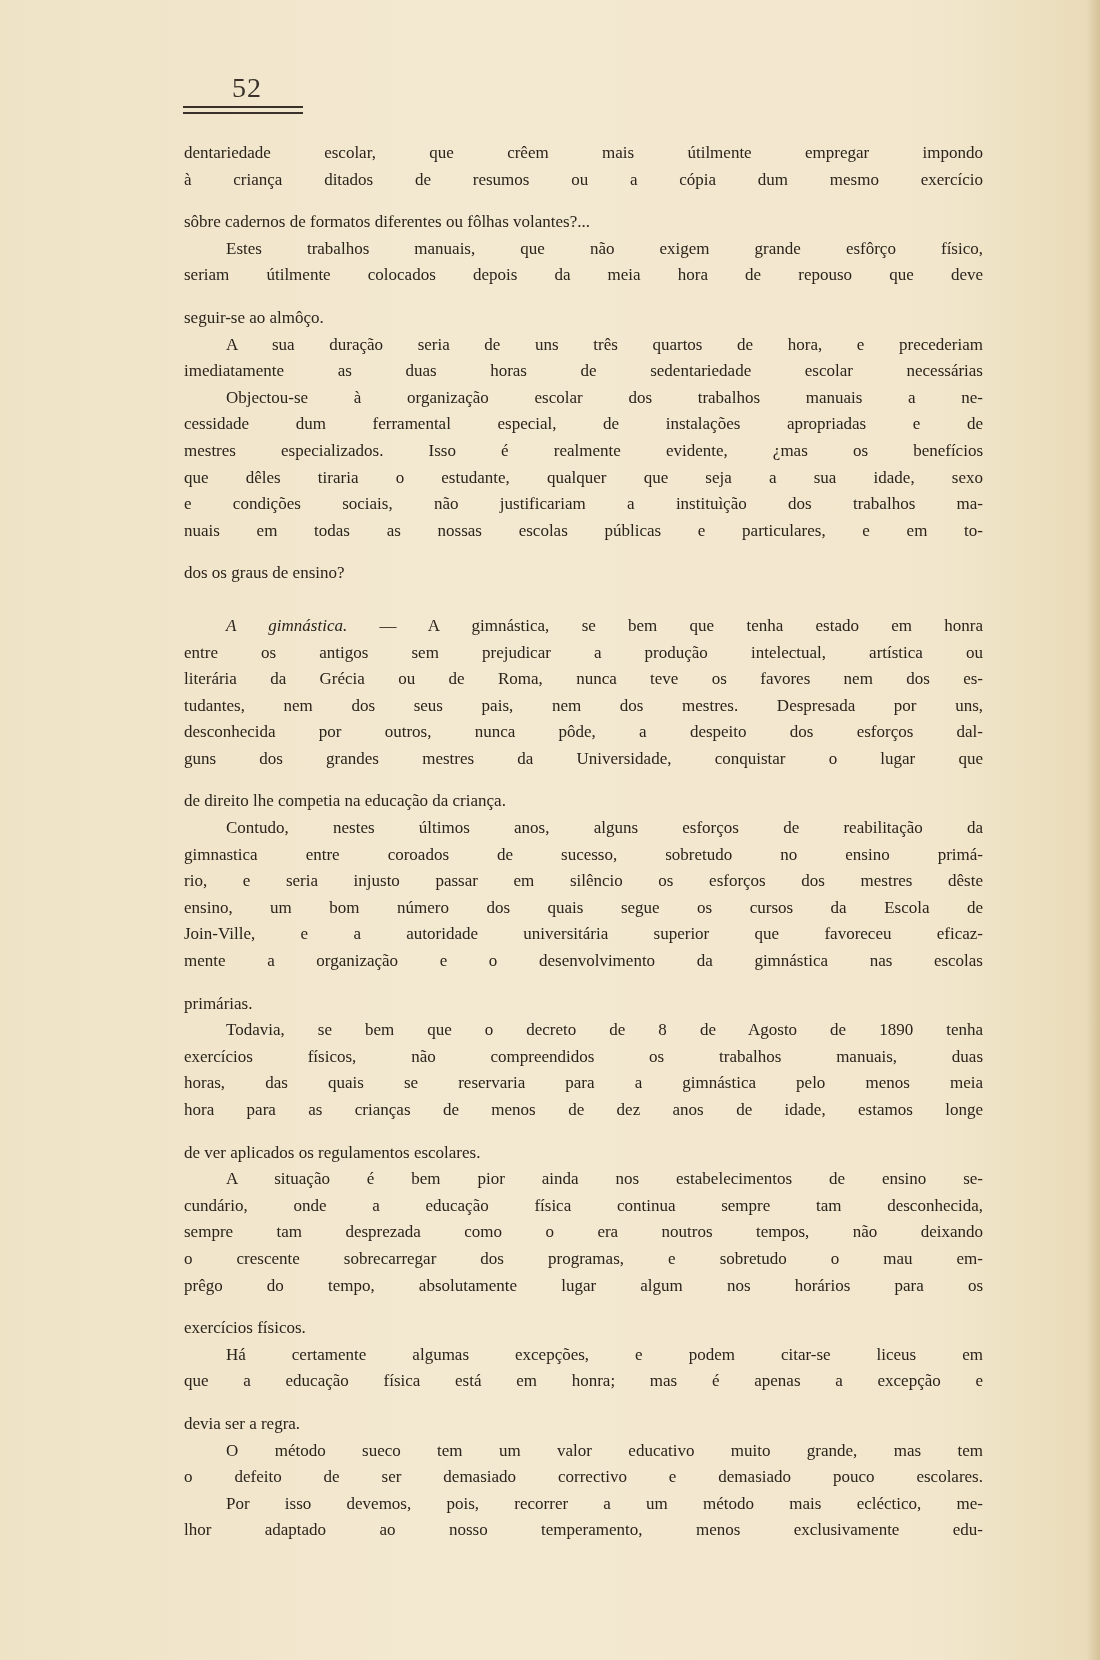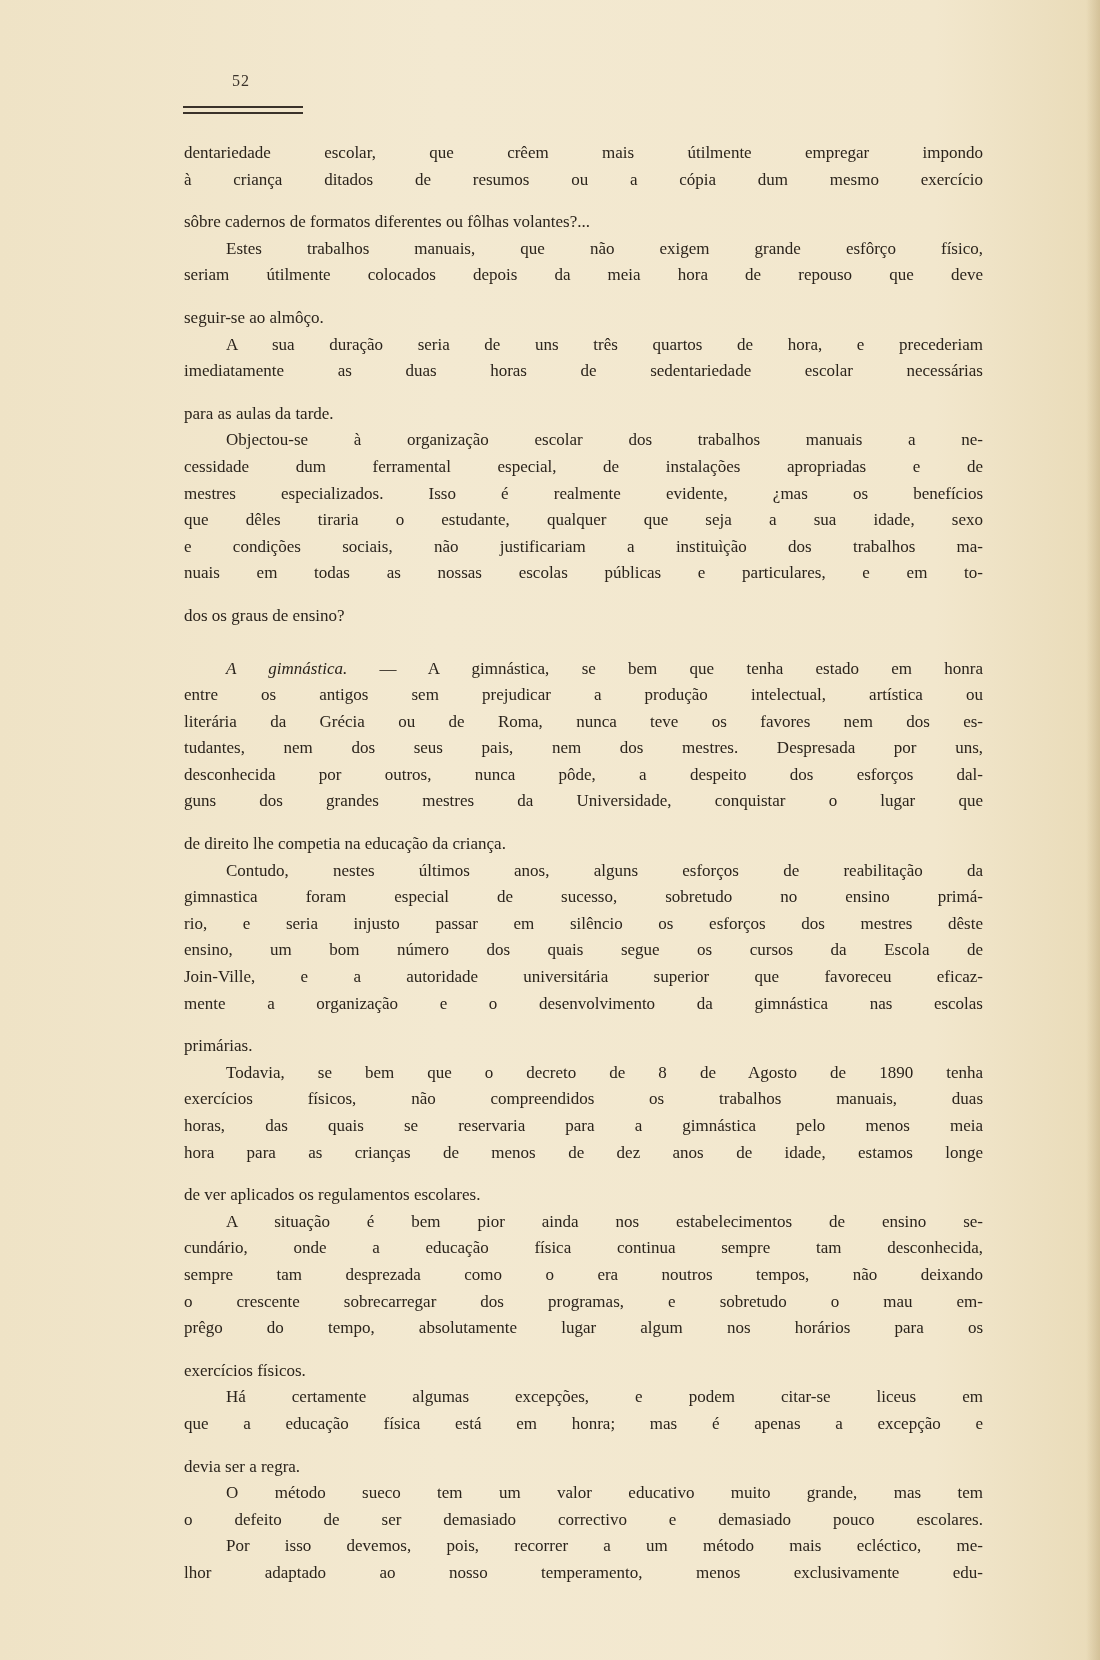--- a/index.html
+++ b/index.html
@@ -10,21 +10,21 @@
       background-image: linear-gradient(90deg, #efe3c6 0%, #f3e9d1 40%, #f2e7cd 85%, #e9dbb8 100%);
       position: relative;
       overflow: hidden;
       font-family: "Liberation Serif", "DejaVu Serif", serif;
       color: #2b241c;
     }
     .page-number {
       position: absolute;
       left: 232px;
       top: 72px;
-      font-size: 16px;
+      font-size: 28px;
       letter-spacing: 1px;
       color: #3a322a;
       font-family: Liberation Serif, serif;
     }
     .rule {
       position: absolute;
       left: 183px;
       width: 120px;
       height: 2px;
       background: #3a322a;
@@ -76,21 +76,20 @@
 
     <div>
       <span class="line indent">Estes trabalhos manuais, que não exigem grande esfôrço físico,</span>
       <span class="line">seriam útilmente colocados depois da meia hora de repouso que deve</span>
       <span class="line last">seguir-se ao almôço.</span>
     </div>
 
     <div>
       <span class="line indent">A sua duração seria de uns três quartos de hora, e precederiam</span>
       <span class="line">imediatamente as duas horas de sedentariedade escolar necessárias</span>
-      <span class="line last">para as aulas da tarde.</span>
     </div>
 
     <div>
       <span class="line indent">Objectou-se à organização escolar dos trabalhos manuais a ne-</span>
       <span class="line">cessidade dum ferramental especial, de instalações apropriadas e de</span>
       <span class="line">mestres especializados. Isso é realmente evidente, ¿mas os benefícios</span>
       <span class="line">que dêles tiraria o estudante, qualquer que seja a sua idade, sexo</span>
       <span class="line">e condições sociais, não justificariam a instituìção dos trabalhos ma-</span>
       <span class="line">nuais em todas as nossas escolas públicas e particulares, e em to-</span>
       <span class="line last">dos os graus de ensino?</span>
@@ -103,21 +102,21 @@
       <div>
         <span class="line">entre os antigos sem prejudicar a produção intelectual, artística ou</span>
         <span class="line">literária da Grécia ou de Roma, nunca teve os favores nem dos es-</span>
         <span class="line">tudantes, nem dos seus pais, nem dos mestres. Despresada por uns,</span>
         <span class="line">desconhecida por outros, nunca pôde, a despeito dos esforços dal-</span>
         <span class="line">guns dos grandes mestres da Universidade, conquistar o lugar que</span>
         <span class="line last">de direito lhe competia na educação da criança.</span>
       </div>
       <div>
         <span class="line indent">Contudo, nestes últimos anos, alguns esforços de reabilitação da</span>
-        <span class="line">gimnastica foram especial de sucesso, sobretudo no ensino primá-</span>
+        <span class="line">gimnastica entre coroados de sucesso, sobretudo no ensino primá-</span>
         <span class="line">rio, e seria injusto passar em silêncio os esforços dos mestres dêste</span>
         <span class="line">ensino, um bom número dos quais segue os cursos da Escola de</span>
         <span class="line">Join-Ville, e a autoridade universitária superior que favoreceu eficaz-</span>
         <span class="line">mente a organização e o desenvolvimento da gimnástica nas escolas</span>
         <span class="line last">primárias.</span>
       </div>
       <div>
         <span class="line indent">Todavia, se bem que o decreto de 8 de Agosto de 1890 tenha</span>
         <span class="line">exercícios físicos, não compreendidos os trabalhos manuais, duas</span>
         <span class="line">horas, das quais se reservaria para a gimnástica pelo menos meia</span>

